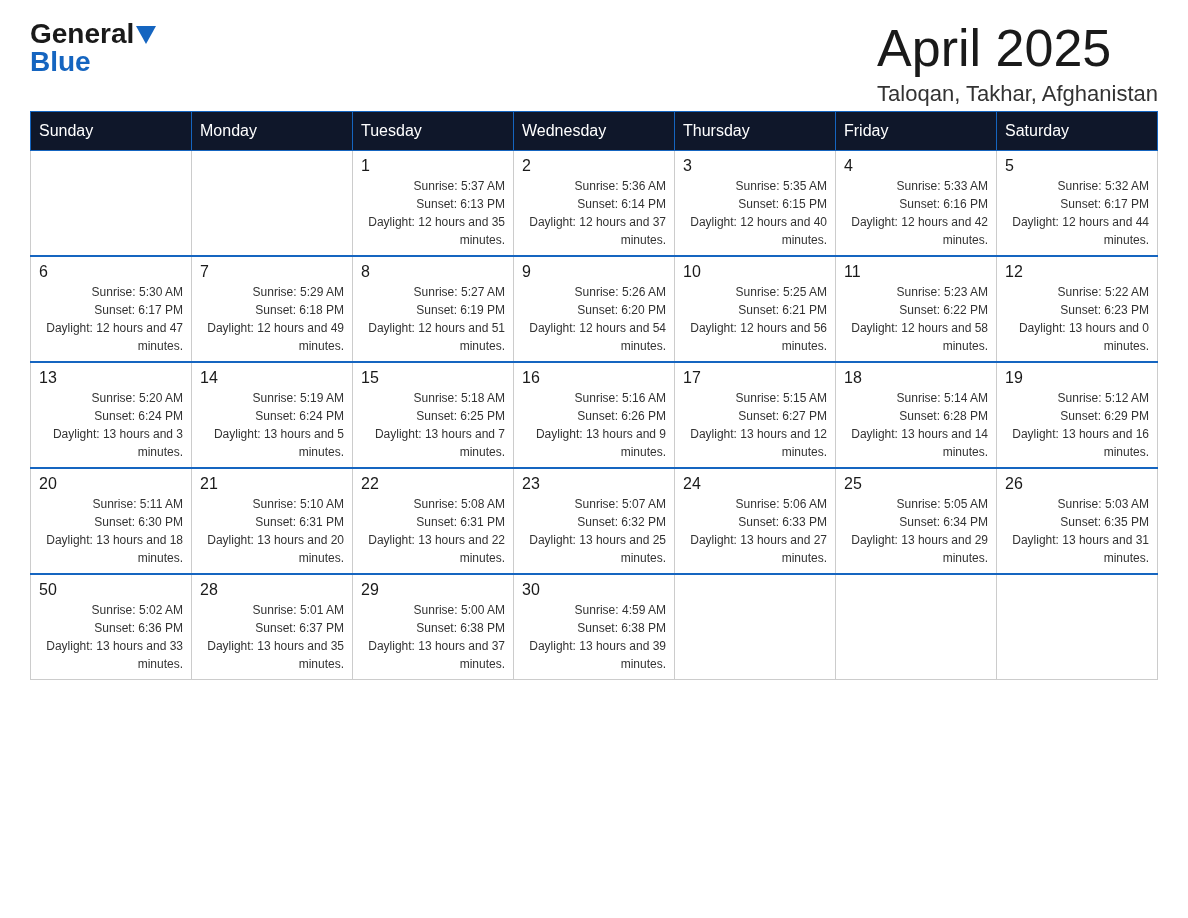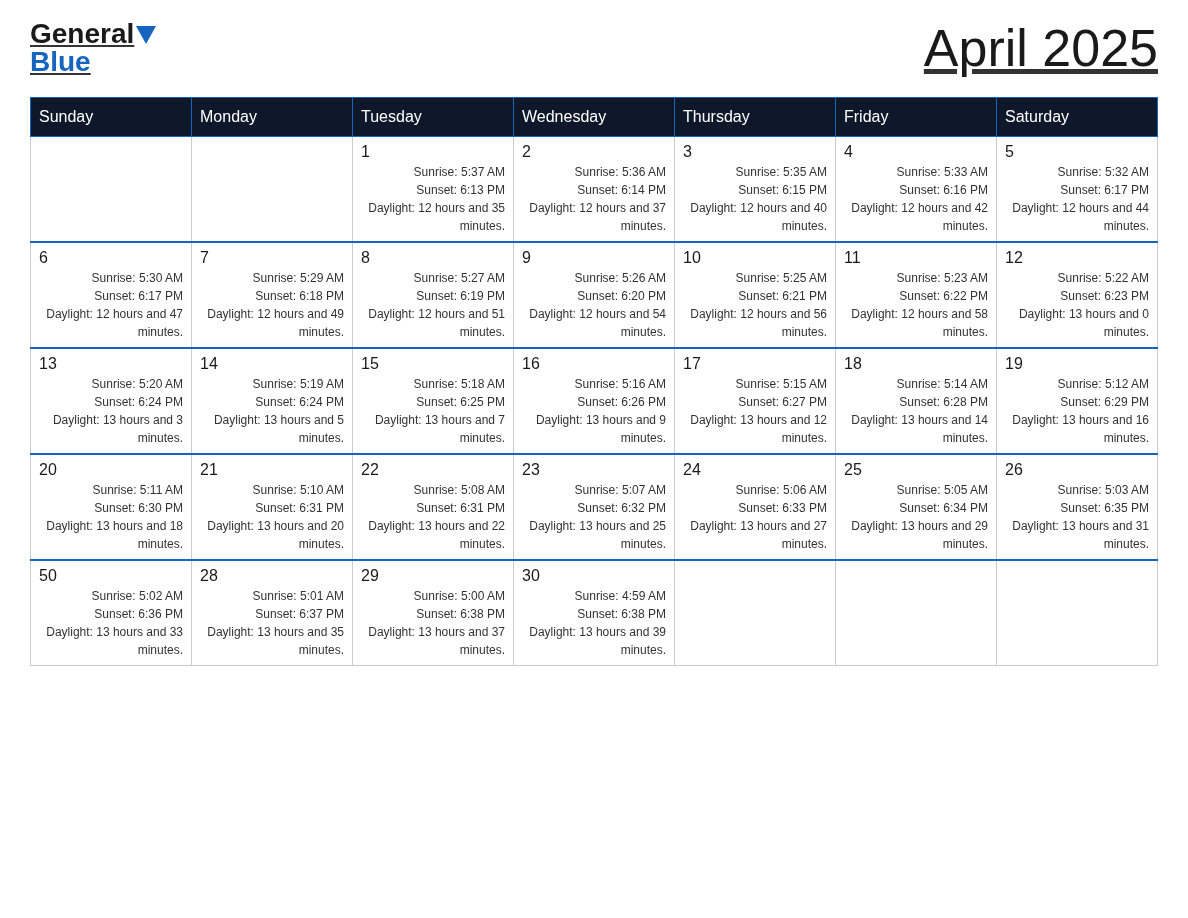--- a/index.html
+++ b/index.html
@@ -6,22 +6,21 @@
     body {
       font-family: Arial, sans-serif;
       background: #fff;
       padding: 20px 30px;
       color: #333;
     }
     .header {
       display: flex;
       justify-content: space-between;
       align-items: flex-start;
-      margin-bottom: 20px;
-      text-decoration: underline;
+      margin-bottom: 4px;
     }
     .logo {
       display: flex;
       flex-direction: column;
       align-items: flex-start;
     }
     .logo-general {
       font-size: 28px;
       font-weight: bold;
       color: #1a1a1a;
@@ -102,20 +101,21 @@
       <svg width="20" height="18" viewBox="0 0 20 18" style="margin-left:2px; margin-top:2px;">
         <polygon points="0,0 20,0 10,18" fill="#1565c0"></polygon>
       </svg>
     </div>
     <div class="logo-text-row">
       <span class="logo-blue">Blue</span>
     </div>
   </div>
   <div class="title-section">
     <div class="month-title">April 2025</div>
+    <div class="location-title">Taloqan, Takhar, Afghanistan</div>
   </div>
 </div>
 
 <table class="calendar">
   <thead>
     <tr>
 
     <th>Sunday</th>
         <th>Monday</th>
         <th>Tuesday</th>

